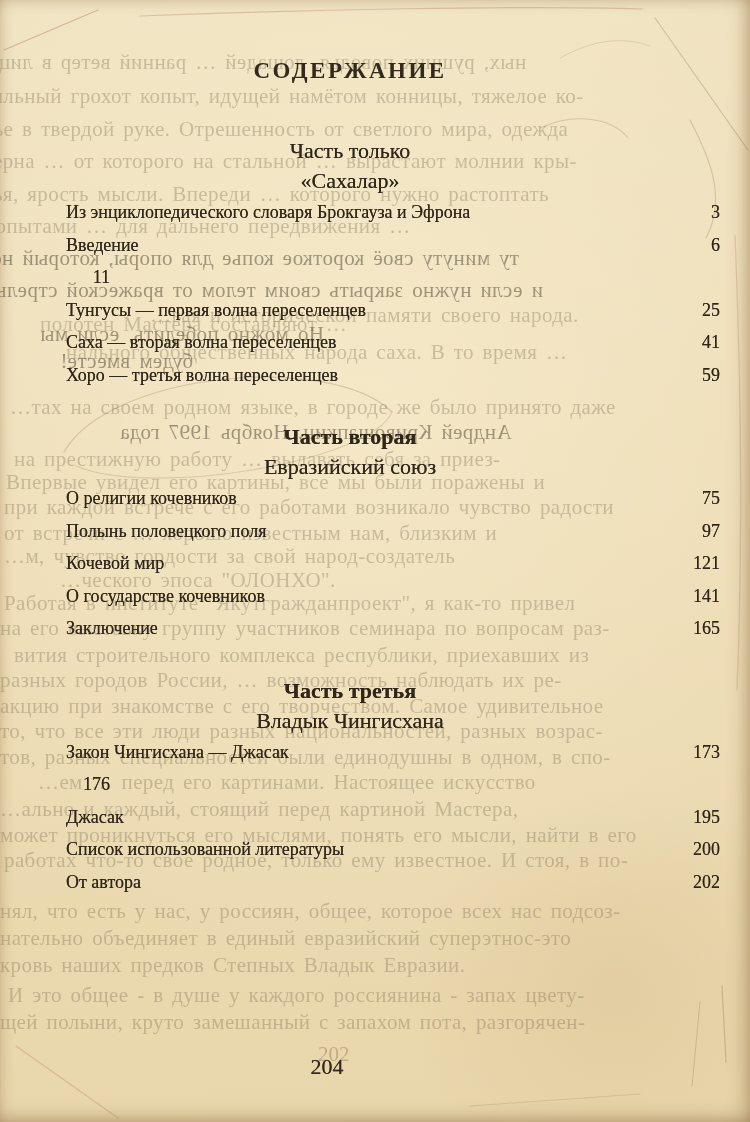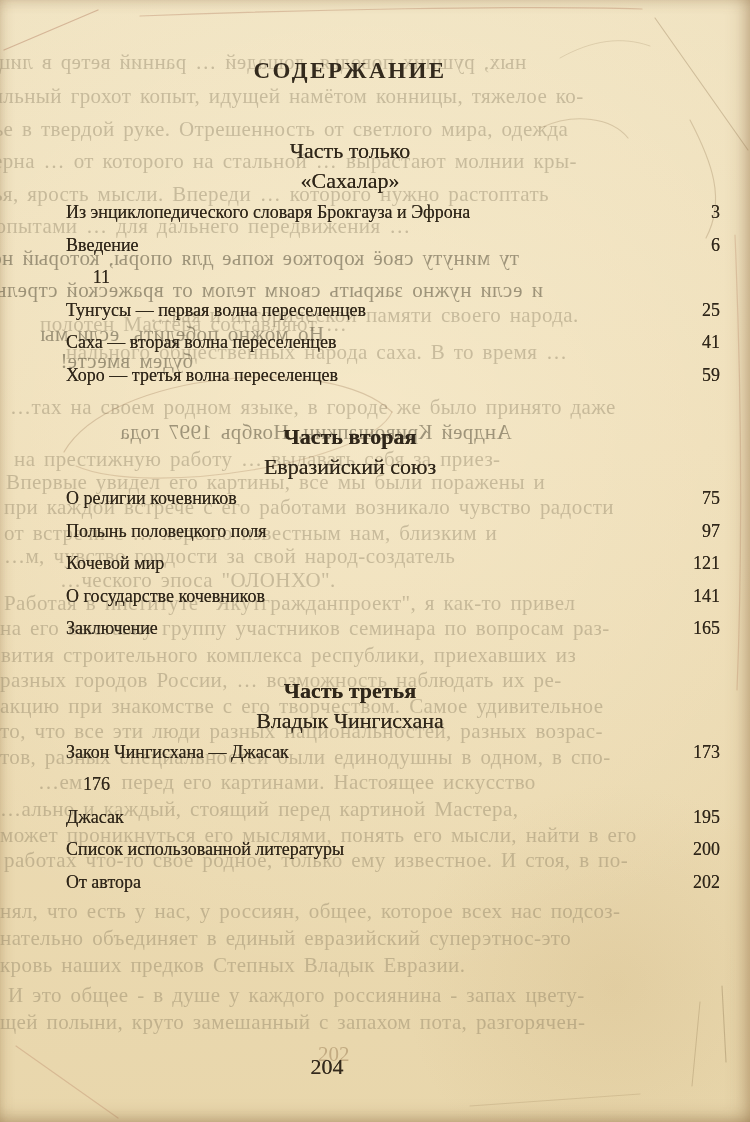--- a/index.html
+++ b/index.html
@@ -81,21 +81,21 @@
       <div class="ghost-line" style="top: 395px; left: 10px;">…тах на своем родном языке, в городе же было принято даже</div>
       <div class="ghost-line mir drk" style="top: 420px; left: 120px;">Андрей Кривошапкин. Ноябрь 1997 года</div>
       <div class="ghost-line" style="top: 447px; left: 14px;">на престижную работу … выдавать себя за приез-</div>
       <div class="ghost-line" style="top: 470px; left: 6px;">Впервые увидел его картины, все мы были поражены и</div>
       <div class="ghost-line" style="top: 495px; left: 4px;">при каждой встрече с его работами возникало чувство радости</div>
       <div class="ghost-line" style="top: 521px; left: 4px;">от встречи с … хорошо известным нам, близким и</div>
       <div class="ghost-line" style="top: 544px; left: 4px;">…м, чувство гордости за свой народ-создатель</div>
       <div class="ghost-line" style="top: 568px; left: 60px;">…ческого эпоса "ОЛОНХО".</div>
       <div class="ghost-line" style="top: 591px; left: 4px;">Работая в институте "Якутгражданпроект", я как-то привел</div>
       <div class="ghost-line" style="top: 616px; left: 0px;">на его выставку группу участников семинара по вопросам раз-</div>
-      <div class="ghost-line" style="top: 643px; left: 1px;">вития строительного комплекса республики, приехавших из</div>
+      <div class="ghost-line" style="top: 643px; left: 14px;">вития строительного комплекса республики, приехавших из</div>
       <div class="ghost-line" style="top: 668px; left: 0px;">разных городов России, … возможность наблюдать их ре-</div>
       <div class="ghost-line" style="top: 694px; left: 0px;">акцию при знакомстве с его творчеством. Самое удивительное</div>
       <div class="ghost-line" style="top: 719px; left: 0px;">то, что все эти люди разных национальностей, разных возрас-</div>
       <div class="ghost-line" style="top: 745px; left: 0px;">тов, разных специальностей были единодушны в одном, в спо-</div>
       <div class="ghost-line" style="top: 770px; left: 0px; padding-left: 38px;">…ем … перед его картинами. Настоящее искусство</div>
       <div class="ghost-line" style="top: 797px; left: 0px;">…ально и каждый, стоящий перед картиной Мастера,</div>
       <div class="ghost-line" style="top: 823px; left: 0px;">может проникнуться его мыслями, понять его мысли, найти в его</div>
       <div class="ghost-line" style="top: 848px; left: 4px;">работах что-то свое родное, только ему известное. И стоя, в по-</div>
       <div class="ghost-line" style="top: 899px; left: 0px;">нял, что есть у нас, у россиян, общее, которое всех нас подсоз-</div>
       <div class="ghost-line" style="top: 926px; left: 0px;">нательно объединяет в единый евразийский суперэтнос-это</div>

